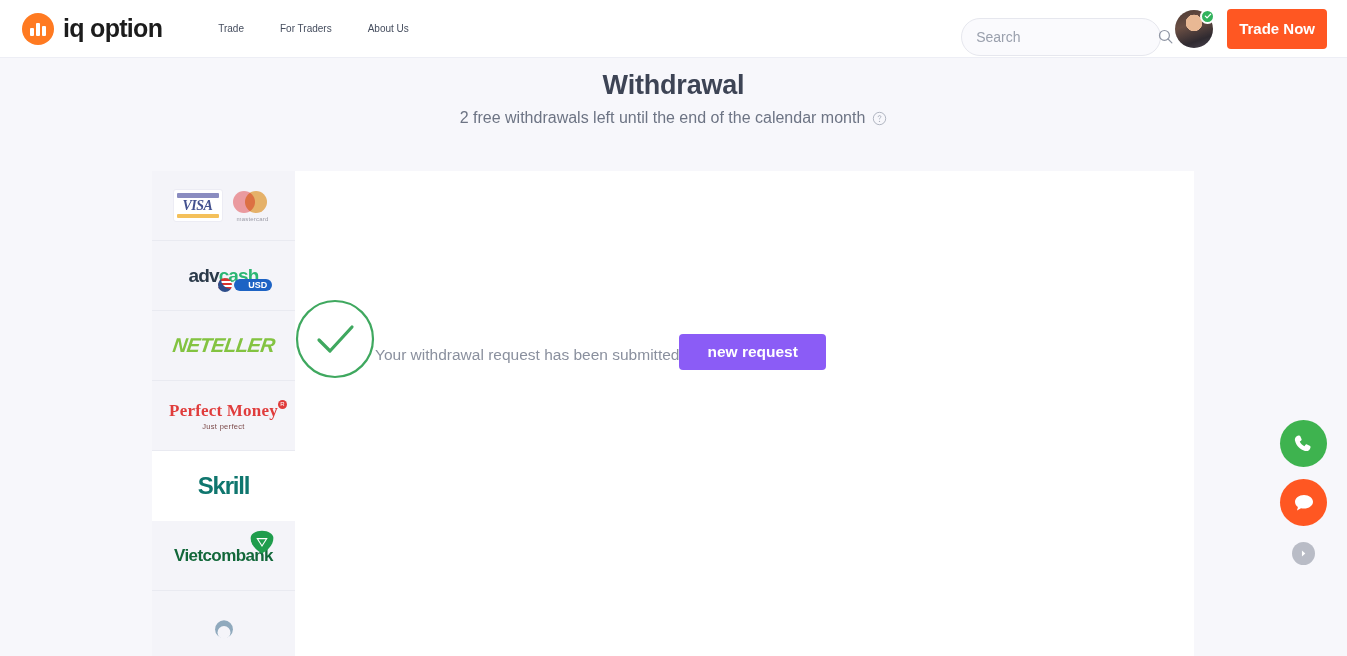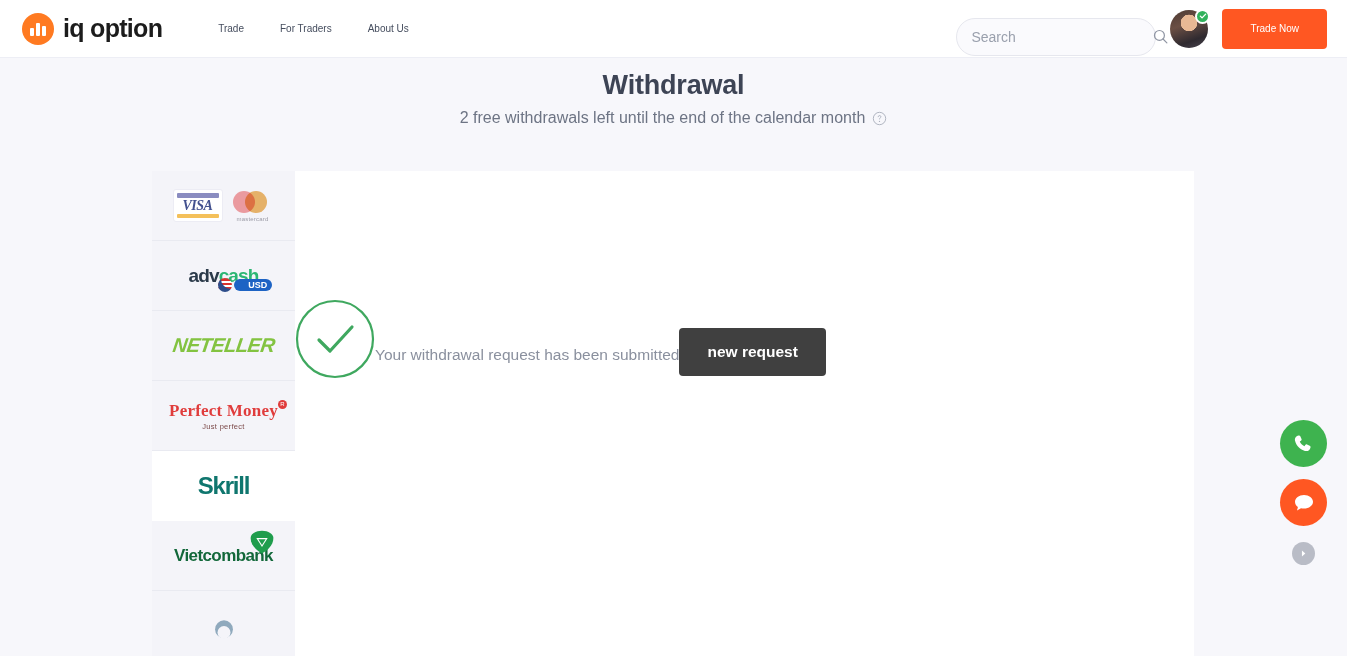--- a/index.html
+++ b/index.html
@@ -68,22 +68,22 @@
       linear-gradient(160deg,#4c3a33 0%, #6b4f44 38%, #2f2a30 75%, #4a4450 100%);
     overflow: hidden;
   }
   .avatar-badge {
     position: absolute; right: -2px; top: -1px;
     width: 15px; height: 15px; border-radius: 50%;
     background: #31b25c; border: 2px solid #fff;
     display: flex; align-items: center; justify-content: center;
   }
   .trade-btn {
-    height: 40px; padding: 0 28px; border: none; border-radius: 4px;
-    background: #ff5722; color: #fff; font-size: 10px; font-weight: 400;
+    height: 40px; padding: 0 12px; border: none; border-radius: 4px;
+    background: #ff5722; color: #fff; font-size: 15px; font-weight: 700;
     cursor: pointer; font-family: "Liberation Sans", sans-serif;
   }
 
   
   .page { position: absolute; top: 58px; left: 0; width: 1347px; height: 598px; }
   .page-title {
     text-align: center; margin-top: 12px;
     font-size: 27px; font-weight: 700; color: #3d4455; letter-spacing: -0.2px;
   }
   .page-sub {
@@ -116,22 +116,22 @@
 
   .success {
     position: absolute; left: 0; right: 0; top: 128px;
     display: flex; flex-direction: row; align-items: center;
   }
   .check-circle { width: 80px; height: 80px; }
   .success-msg {
     margin-top: 32px; font-size: 15.5px; color: #8a909e;
   }
   .new-request {
-    margin-top: 26px; height: 48px; padding: 0 28px;
-    background: #404040; color: #fff; border: none; border-radius: 4px;
+    margin-top: 26px; height: 36px; padding: 0 28px;
+    background: #8b5cf6; color: #fff; border: none; border-radius: 4px;
     font-size: 15.5px; font-weight: 700; cursor: pointer;
     font-family: "Liberation Sans", sans-serif;
   }
 
   
   .fab-col {
     position: absolute; right: 20px; top: 420px;
     display: flex; flex-direction: column; align-items: center; gap: 12px;
   }
   .fab {

